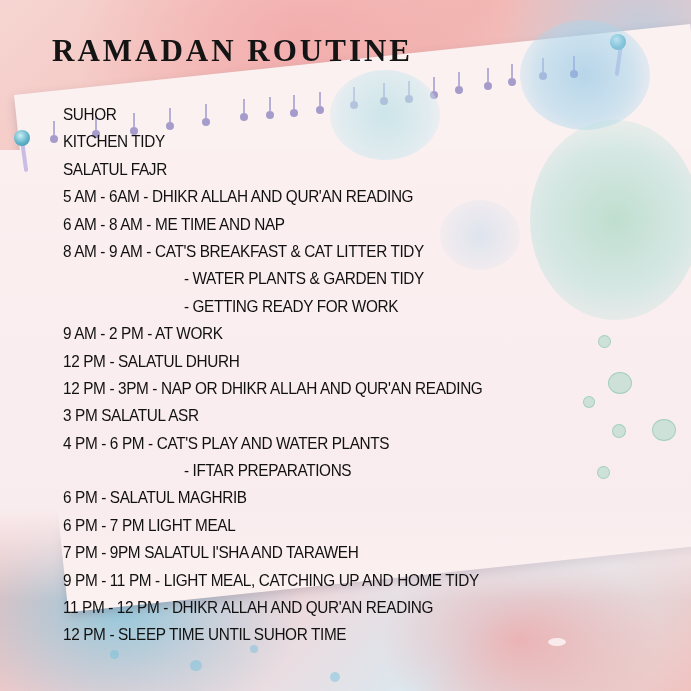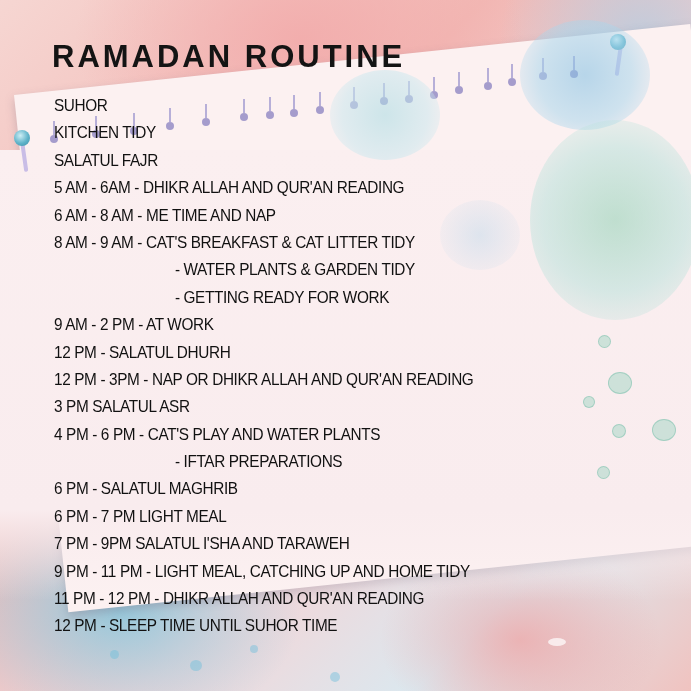--- a/index.html
+++ b/index.html
@@ -21,23 +21,23 @@
            background:linear-gradient(180deg,#fbeff0 0%, #f9ecee 80%, rgba(249,236,238,0) 100%); }
   .ring { position:absolute; width:8px; height:8px; border-radius:50%; background:#a59ccc; }
   .ring::before { content:""; position:absolute; left:3px; top:-14px; width:2px; height:14px; background:#b7afd8; }
   .pin { position:absolute; width:16px; height:16px; border-radius:50%;
          background:radial-gradient(circle at 40% 35%, #cdeef5, #5fb3c9 55%, #3d8fa8); }
   .pin-stem { position:absolute; width:4px; height:34px; background:#c9bde6; border-radius:2px; }
   .flower { position:absolute; border-radius:50%; opacity:0.55; }
   .dot { position:absolute; border-radius:50%; background:rgba(150,210,190,0.45); border:1px solid rgba(120,190,170,0.5); }
   .splat { position:absolute; border-radius:50%; background:rgba(110,190,220,0.45); }
 
-  .title { position:absolute; left:52px; top:18px; font-family:Liberation Sans, sans-serif;
+  .title { position:absolute; left:52px; top:12px; font-family:Liberation Serif, serif;
            font-size:31px; letter-spacing:3px; color:#141414; font-variant:small-caps; font-weight:bold; }
-  .list { position:absolute; left:50px; top:88px; margin:4px; padding:0; list-style:none; }
+  .list { position:absolute; left:50px; top:88px; margin:13px; padding:0; list-style:none; }
   .list li { height:27.4px; line-height:27.4px; font-family:"Liberation Sans", sans-serif;
              font-size:16.5px; color:#111; letter-spacing:-0.4px; white-space:nowrap; transform:scaleX(0.93); transform-origin:left center; }
   .list li.indent { padding-left:130px; }
 </style>
 </head>
 <body>
 
 <div class="bg"></div>
 <div class="paper"></div>
 <div class="paper-lower"></div>

